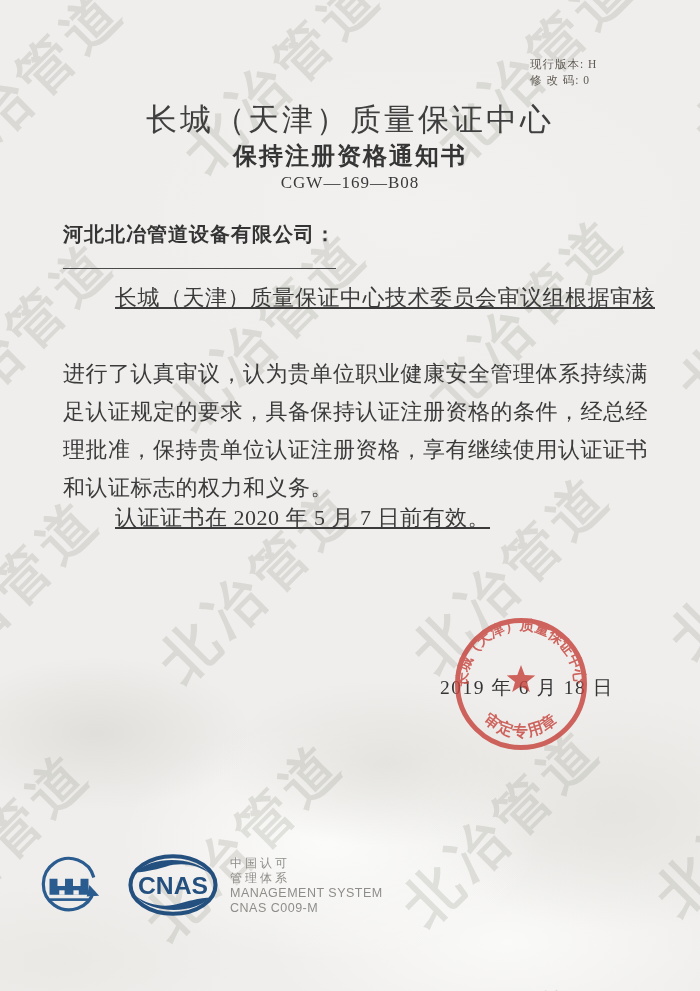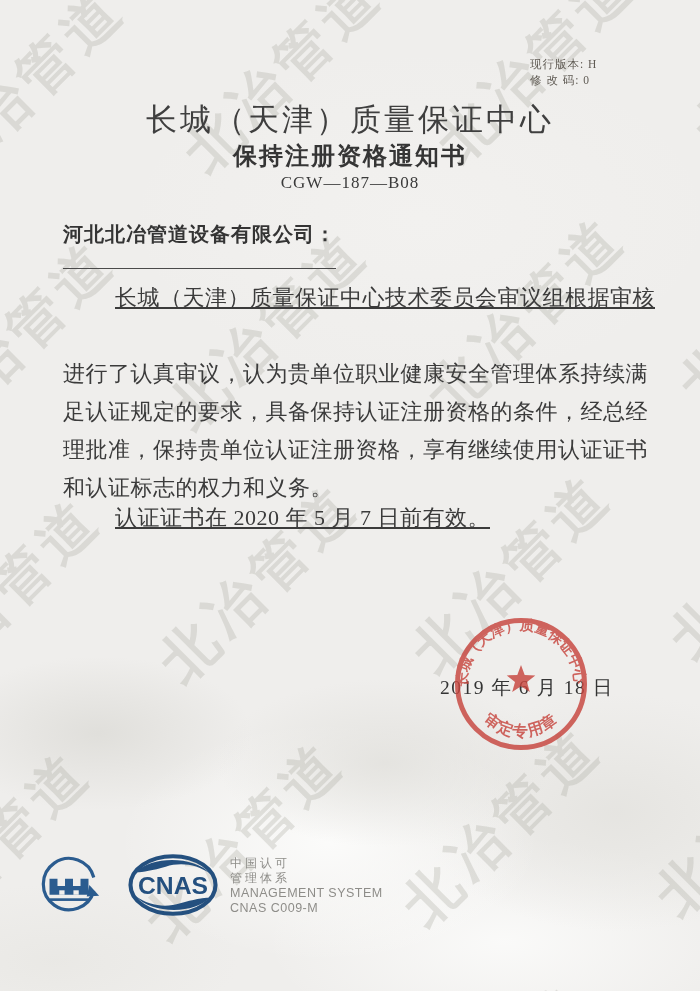--- a/index.html
+++ b/index.html
@@ -99,21 +99,21 @@
 
   <div class="content">
 
     <div class="version-block">
       <div>现行版本: H</div>
       <div>修 改 码: 0</div>
     </div>
 
     <div class="org-title">长城（天津）质量保证中心</div>
     <div class="doc-title">保持注册资格通知书</div>
-    <div class="doc-number">CGW—187—B08</div>
+    <div class="doc-number">CGW—169—B08</div>
 
     <div class="recipient">河北北冶管道设备有限公司：</div>
 
     <div class="bodyline indent" style="top:283px">长城（天津）质量保证中心技术委员会审议组根据审核</div>
     <div class="bodyline" style="top:359px">进行了认真审议，认为贵单位职业健康安全管理体系持续满</div>
     <div class="bodyline" style="top:397px">足认证规定的要求，具备保持认证注册资格的条件，经总经</div>
     <div class="bodyline" style="top:435px">理批准，保持贵单位认证注册资格，享有继续使用认证证书</div>
     <div class="bodyline" style="top:473px">和认证标志的权力和义务。</div>
     <div class="bodyline indent" style="top:503px">认证证书在 2020 年 5 月 7 日前有效。</div>
 

